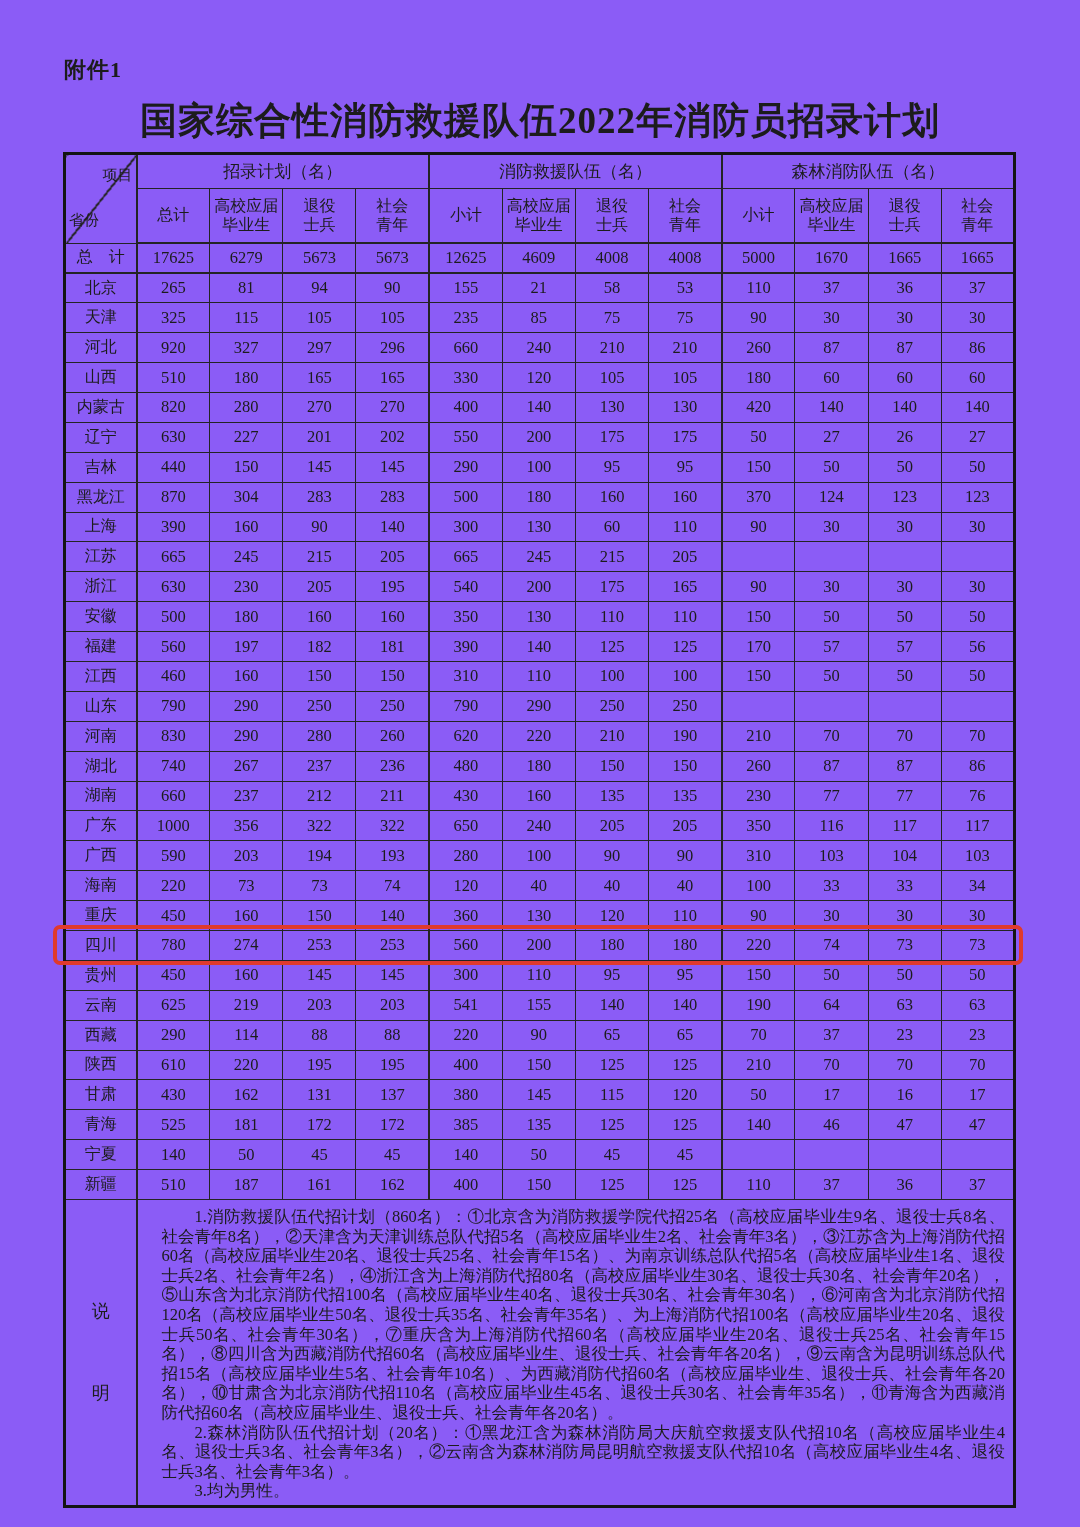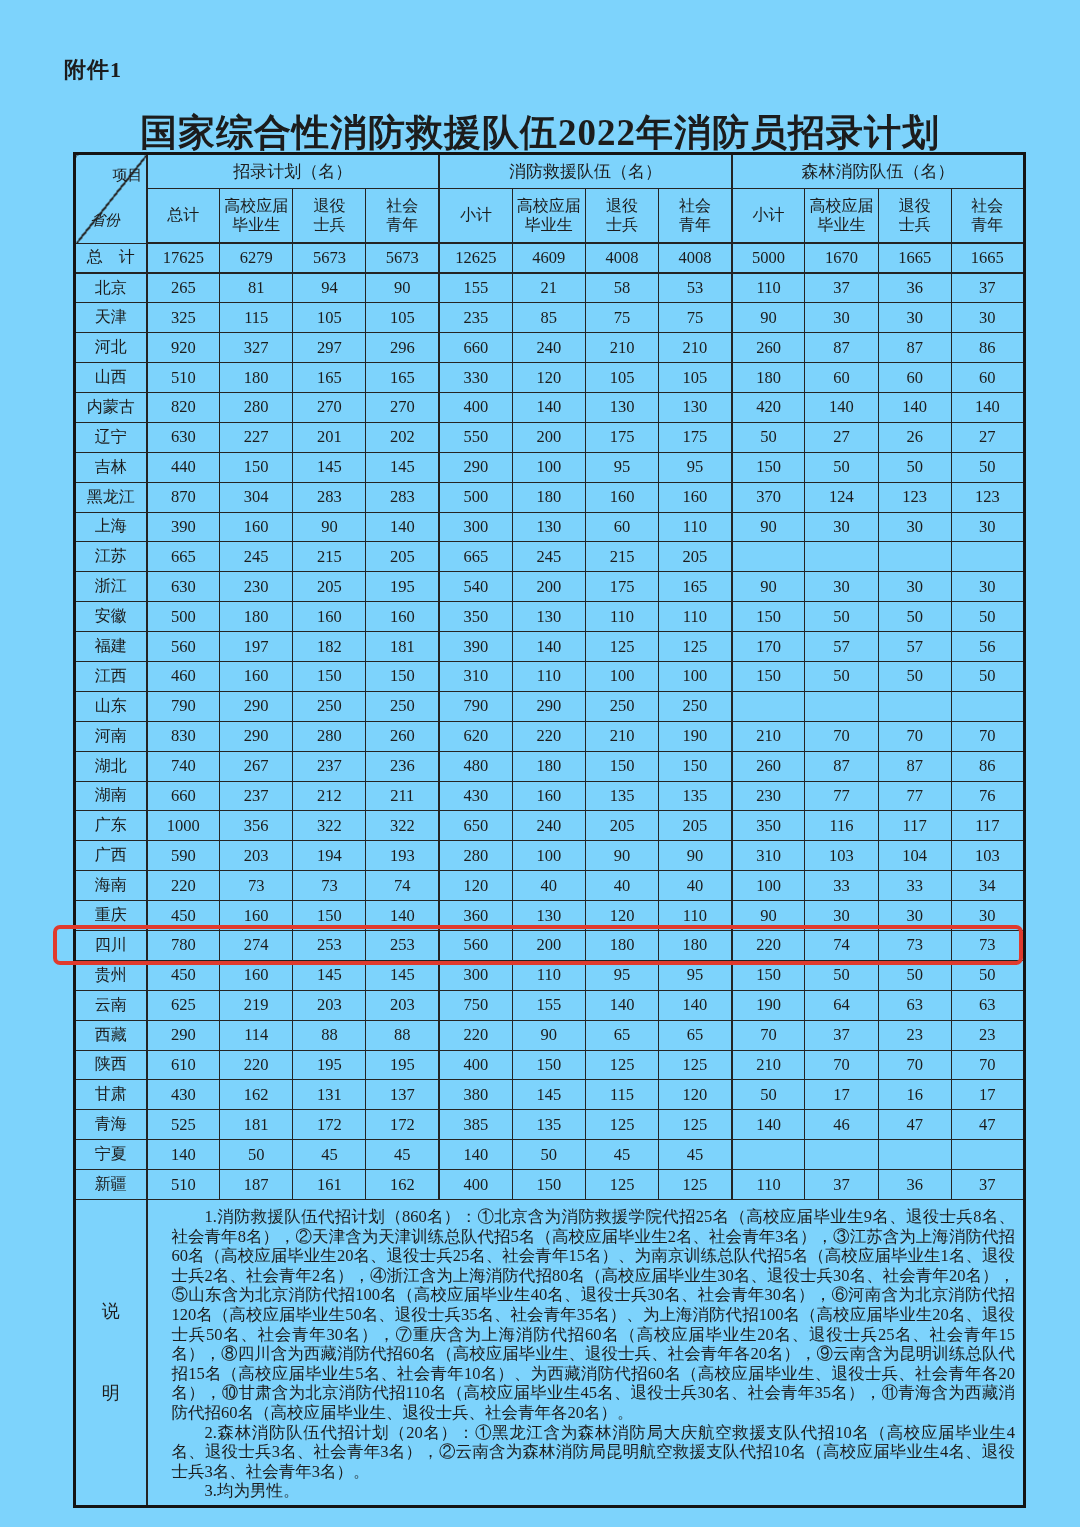--- a/index.html
+++ b/index.html
@@ -3,37 +3,36 @@
 <meta charset="utf-8">
 <style>
   html,body{margin:0;padding:0;}
   body{
     width:1080px;height:1527px;
     background:#ffffff;
     font-family:"Liberation Serif","DejaVu Serif",serif;
     color:#1c1c1c;
   }
   .page{
-    position:relative;width:1080px;height:1527px;background:#7dd3fc;overflow:hidden;
+    position:relative;width:1080px;height:1527px;background:#8b5cf6;overflow:hidden;
   }
   .attachment{
     position:absolute;left:64px;top:55px;
     font-size:22px;font-weight:600;letter-spacing:1px;
   }
   .title{
-    position:absolute;left:0;right:0;top:92px;margin:16px;
+    position:absolute;left:0;right:0;top:92px;margin:4px;
     text-align:center;font-size:37px;font-weight:bold;letter-spacing:1px;
   }
   .table-wrap{
     position:absolute;left:63px;top:152px;width:953px;
   }
   table{
     width:100%;border-collapse:collapse;table-layout:fixed;
     border:3px solid #141414;
-    margin-left:10px;
   }
   th,td{
     border:1.5px solid #242424;
     text-align:center;vertical-align:middle;
     padding:0;
     font-weight:normal;
     font-size:16.5px;
     overflow:hidden;
   }
   col.col-prov{width:72px;}
@@ -45,21 +44,21 @@
   .gsep{border-right-width:2.5px !important;}
   .prov{border-right-width:2px !important;}
   .sub-row th{border-bottom-width:2px;}
   tr.total td, tr.total th{border-bottom-width:2px;}
   
   .corner{
     position:relative;
     background-image:linear-gradient(to bottom right,transparent calc(50% - 1px),#242424 calc(50% - 1px),#242424 calc(50% + 1px),transparent calc(50% + 1px));
   }
   .corner .corner-top{position:absolute;top:11px;right:3px;font-size:15px;}
-  .corner .corner-bottom{position:absolute;bottom:13px;left:14px;font-size:15px;font-style:italic;}
+  .corner .corner-bottom{position:absolute;bottom:13px;left:3px;font-size:15px;}
   
   .notes-row{height:264px;}
   .notes-label{border-right-width:2px !important;}
   .notes-label .stack{
     display:flex;flex-direction:column;align-items:center;justify-content:center;gap:58px;
     font-size:18px;
   }
   .notes-text{
     text-align:left;vertical-align:top;
     padding:7px 8px 4px 24px;
@@ -511,21 +510,21 @@
             <td>50</td>
             <td>50</td>
             <td>50</td>
           </tr>
           <tr>
             <th class="prov">云南</th>
             <td>625</td>
             <td>219</td>
             <td>203</td>
             <td class="gsep">203</td>
-            <td>750</td>
+            <td>541</td>
             <td>155</td>
             <td>140</td>
             <td class="gsep">140</td>
             <td>190</td>
             <td>64</td>
             <td>63</td>
             <td>63</td>
           </tr>
           <tr>
             <th class="prov">西藏</th>

